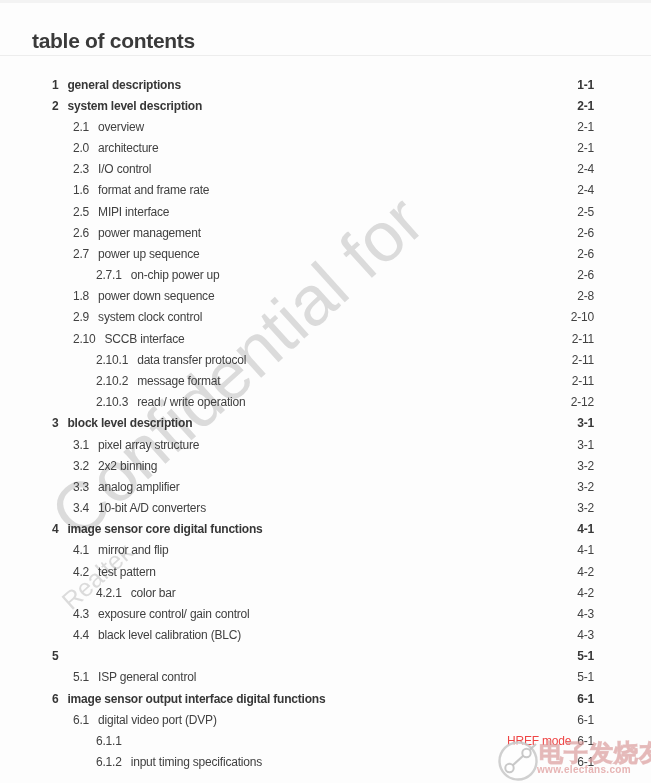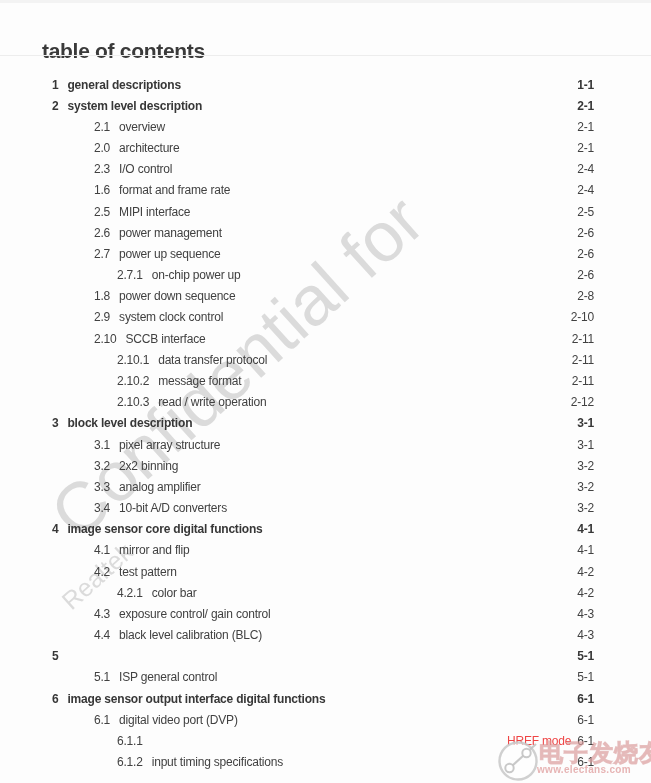--- a/index.html
+++ b/index.html
@@ -11,39 +11,39 @@
     font-family:"Liberation Sans","DejaVu Sans",sans-serif;
     color:#3e3e3e;
   }
   .top-band{
     position:absolute;left:0;top:0;width:100%;height:3px;
     background:#f3f3f3;
   }
   .doc-title{
     position:absolute;left:27px;top:24px;
     font-size:21px;font-weight:700;letter-spacing:-0.3px;
-    color:#3a3a3a;margin:15px;
+    color:#3a3a3a;margin:5px;
   }
   .title-rule{
     position:absolute;left:0;top:55px;width:100%;height:1px;
     background:#ededed;
   }
   
   .toc{
     position:absolute;left:0;right:0;top:74px;z-index:1;
   }
   .toc-row{
     display:flex;align-items:center;
     height:21.18px;
     padding-right:57px;
     font-size:12px;letter-spacing:-0.2px;
     white-space:nowrap;
   }
   .toc-row.lvl1{font-weight:700;color:#373737;}
-  .toc-row.lvl2,.toc-row.lvl3{font-weight:400;color:#414141;padding-left:21px;}
+  .toc-row.lvl2,.toc-row.lvl3{font-weight:400;color:#414141;}
   .toc-row .num{flex:0 0 auto;}
   .toc-row.lvl1 .num{margin-left:52px;}
   .toc-row.lvl2 .num{margin-left:73px;}
   .toc-row.lvl3 .num{margin-left:96px;}
   .toc-row .title{margin-left:9px;}
   .toc-row .right-label{
     margin-left:auto;margin-right:6px;
     color:#ef4444;font-weight:400;
   }
   .toc-row .page-num{margin-left:auto;}

